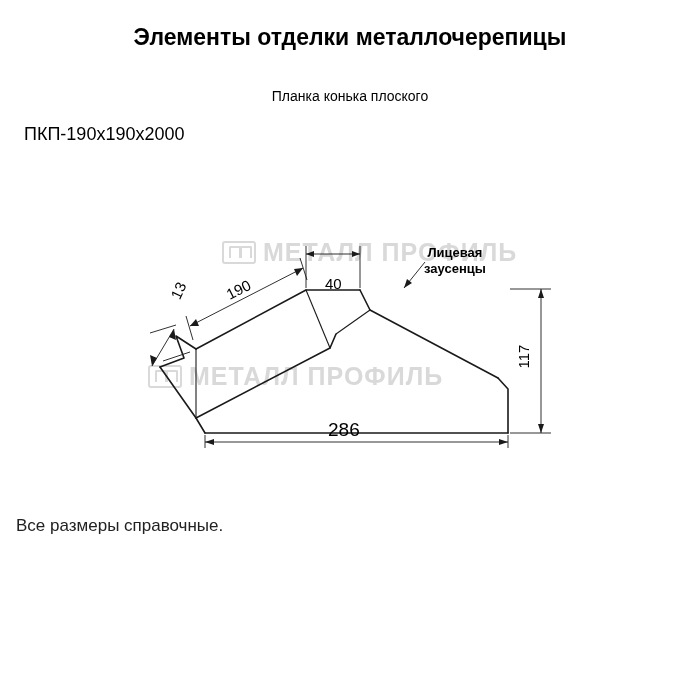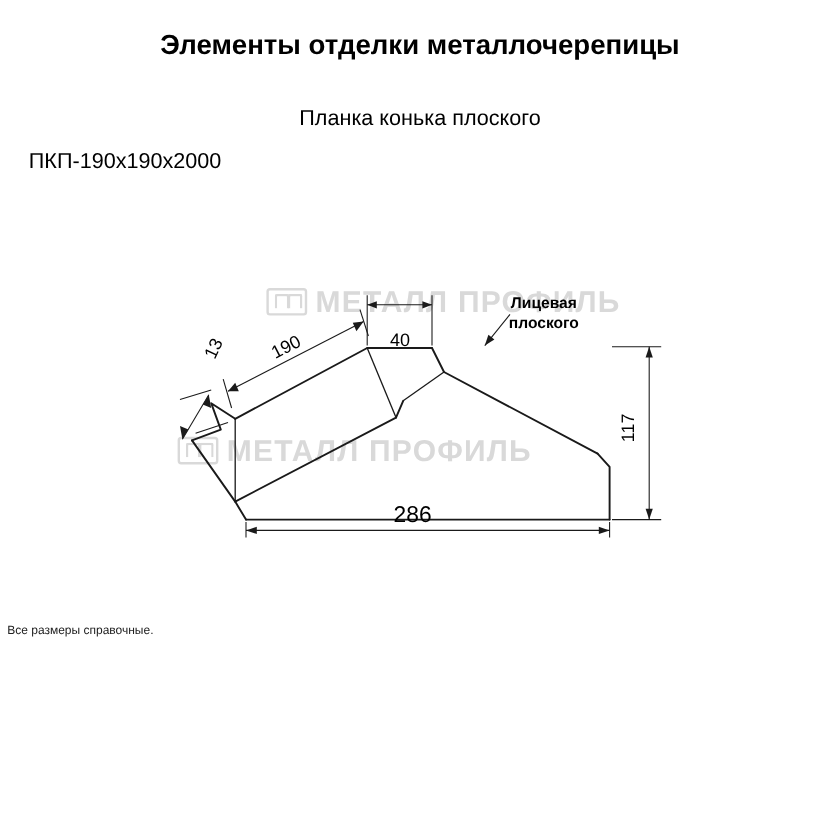--- a/index.html
+++ b/index.html
@@ -30,21 +30,21 @@
     font-weight: bold;
     letter-spacing: 0px;
     color: #000000;
   }
   .subtitle {
     position: absolute;
     top: 88px;
     left: 0;
     width: 700px;
     text-align: center;
-    font-size: 18px;
+    font-size: 14px;
     color: #000000;
   }
   .subtitle2 {
     position: absolute;
     top: 124px;
     left: 0;
     width: 700px;
     text-align: left;
     font-size: 18px;
     color: #000000;
@@ -52,23 +52,23 @@
   }
   .drawing {
     position: absolute;
     top: 170px;
     left: 0;
     width: 700px;
     height: 330px;
   }
   .footer {
     position: absolute;
-    left: 6px;
+    left: 16px;
     bottom: 14px;
-    font-size: 10px;
+    font-size: 17px;
     line-height: 17px;
     color: #222222;
     margin-top: 20px;
   }
   .footer div {
     white-space: nowrap;
   }
   .wm {
     position: absolute;
     font-family: "Liberation Sans", sans-serif;
@@ -236,21 +236,21 @@
     <div class="label" style="left:226px; top:111px; transform:rotate(-27deg);">190</div>
 
     <div class="label" style="left:325px; top:65px;margin-top:40px;">40</div>
 
     <div class="label" style="left:512px; top:178px; transform:rotate(-90deg);">117</div>
 
     <div class="label" style="left:328px; top:249px; font-size:19px;">286</div>
 
     <div class="label label-bold" style="left:424px; top:75px;text-align:center;">
       <div>Лицевая</div>
-      <div>плоского</div>
+      <div>заусенцы</div>
     </div>
   </div>
 
   <div class="footer">
     <div>Все размеры справочные.</div>
   </div>
 
 </div>
 
 </body></html>

